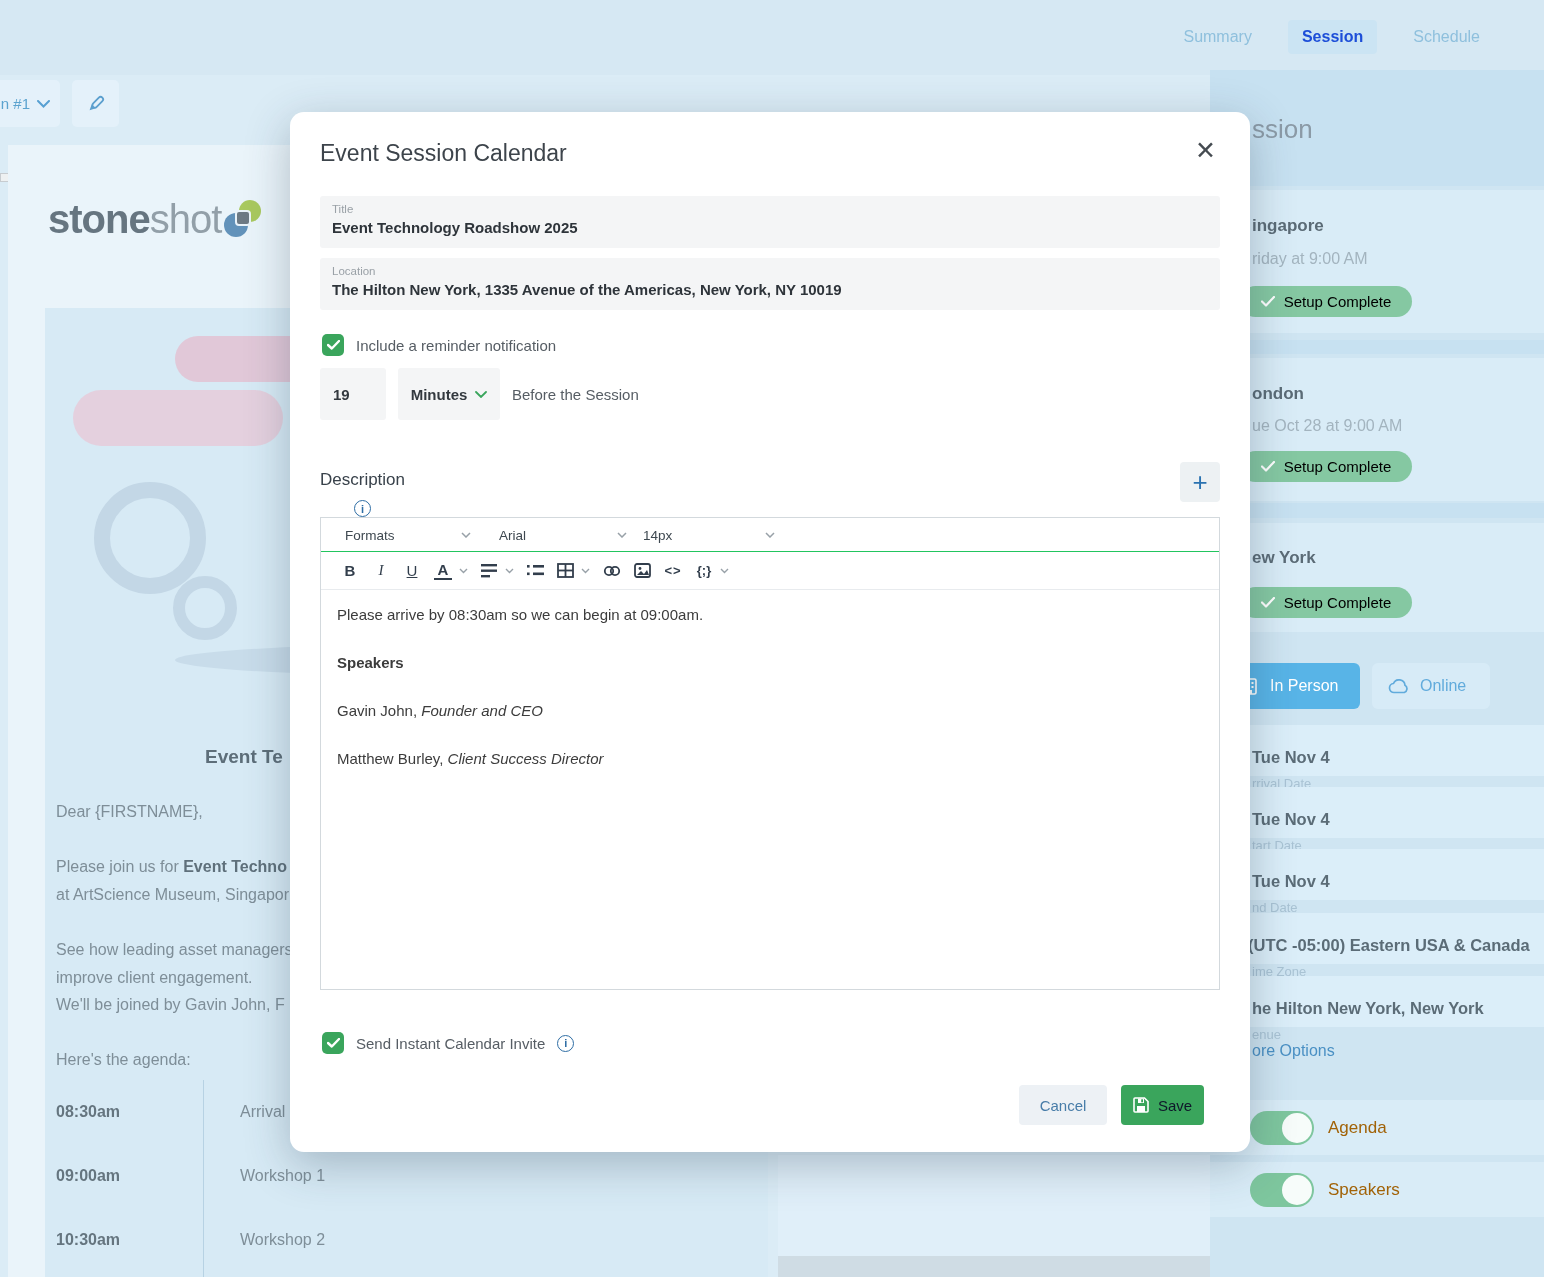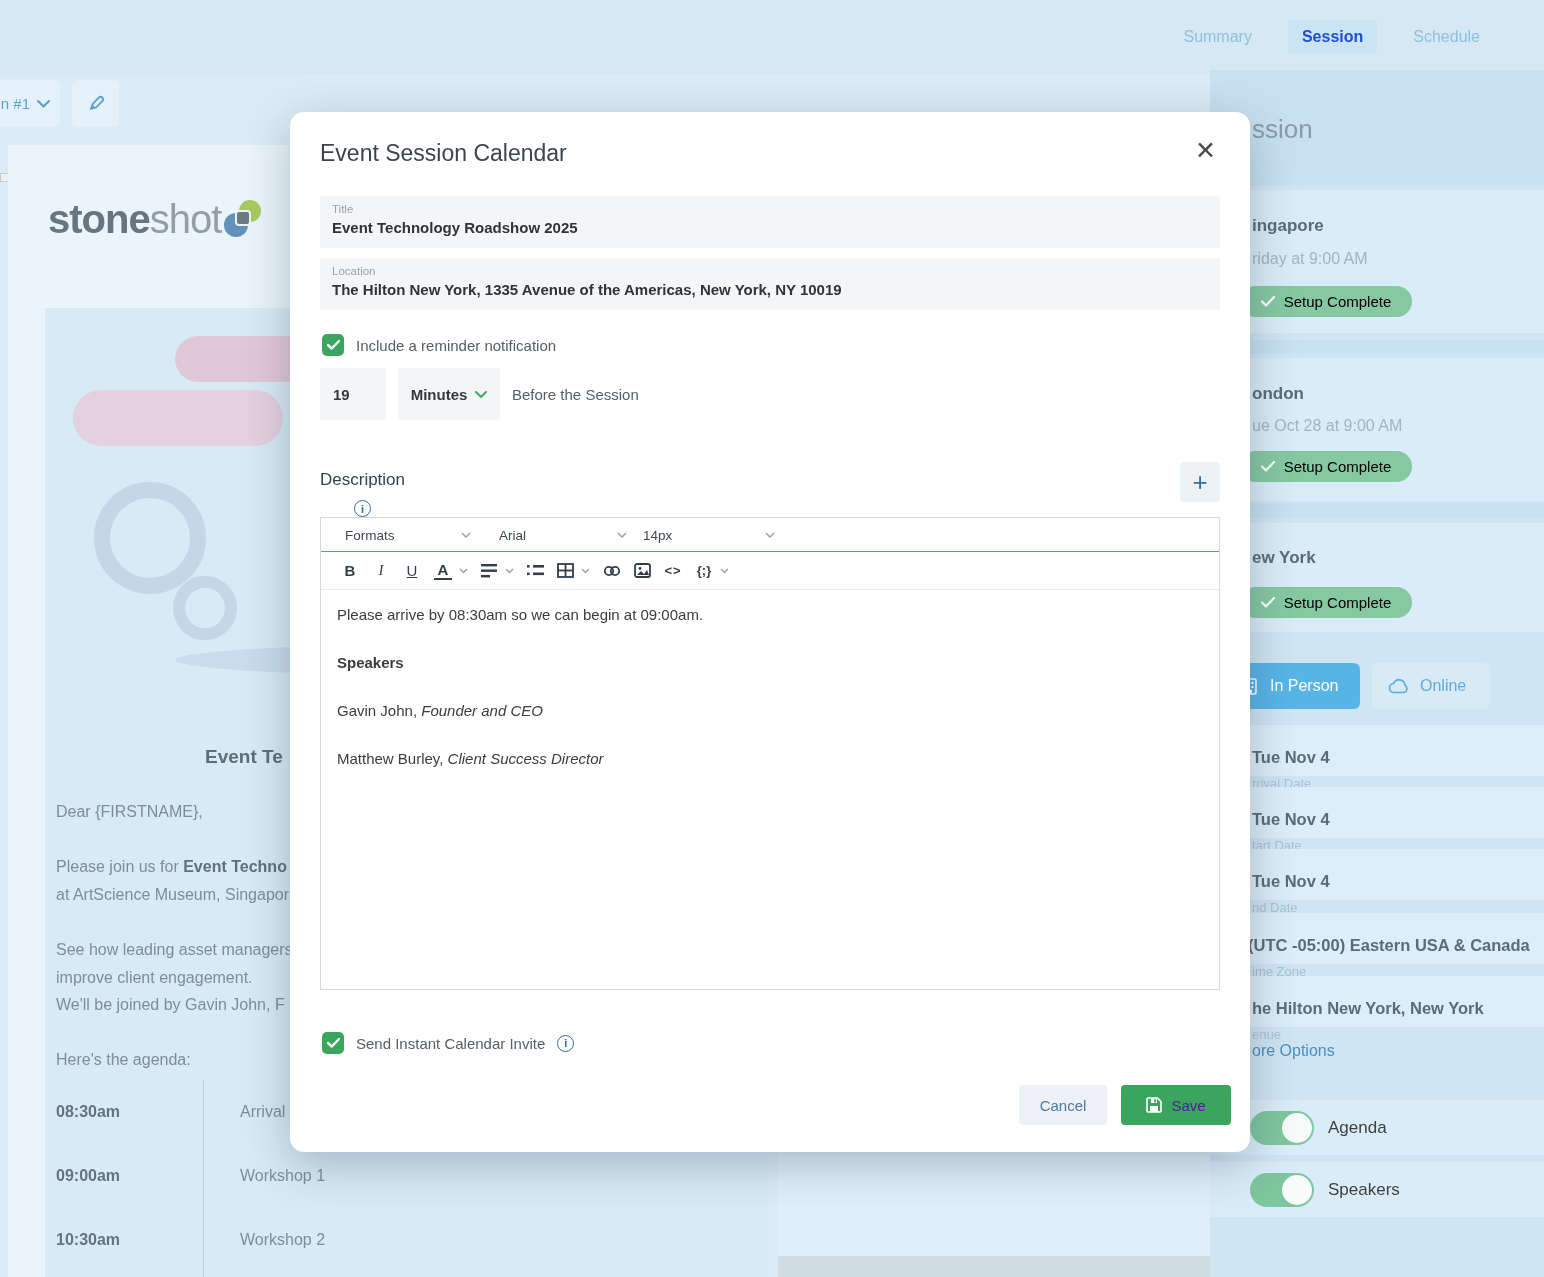--- a/index.html
+++ b/index.html
@@ -47,21 +47,21 @@
   .mode-btn { position:absolute; height:46px; border-radius:6px; display:flex; align-items:center; gap:10px; font-size:16px; padding:0 16px; }
   .mode-inperson { left:18px; top:593px; width:132px; background:#58b4e7; color:#fff; }
   .mode-online { left:162px; top:593px; width:118px; background:#d7ebf7; color:#61abdc; }
   .sb-field { position:absolute; left:0; width:334px; height:51px; background:#dbeef9; }
   .sb-field .lbl { position:absolute; left:42px; top:7px; font-size:13px; color:#a9c3d4;margin-top:44px; }
   .sb-field .val { position:absolute; left:42px; top:23px; font-size:16.5px; font-weight:bold; color:#5b6c77; white-space:nowrap; }
   .more-options { position:absolute; left:42px; top:972px; font-size:16px; color:#4a90c4; cursor:pointer; }
   .toggle-row { position:absolute; left:0; width:334px; height:55px; background:#d9ecf7; display:flex; align-items:center; }
   .toggle { position:relative; margin-left:40px; width:64px; height:34px; background:#7ec69e; border-radius:17px; }
   .toggle .knob { position:absolute; right:2px; top:2px; width:30px; height:30px; background:#f7fcfa; border-radius:50%; }
-  .toggle-lbl { margin-left:14px; font-size:17px; color:#404040; }
+  .toggle-lbl { margin-left:14px; font-size:17px; color:#a16207; }
 
   
   .modal { position:absolute; left:290px; top:112px; width:960px; height:1040px; background:#ffffff; border-radius:14px;
            box-shadow:0 12px 45px rgba(40,60,80,.30); }
   .modal-title { position:absolute; left:30px; top:28px; font-size:23px; color:#3d444b; }
   .close-x { position:absolute; right:34px; top:24px; font-size:25px; color:#454b51; cursor:pointer; }
   .field { position:absolute; left:30px; width:900px; height:52px; background:#f4f5f6; border-radius:3px; }
   .field .flabel { position:absolute; left:12px; top:7px; font-size:11.5px; color:#9aa1a7; }
   .field .fvalue { position:absolute; left:12px; top:23px; font-size:15px; font-weight:bold; color:#2e343a; }
   .cb { width:22px; height:22px; background:#3aa55c; border-radius:5px; display:flex; align-items:center; justify-content:center; }
@@ -88,22 +88,22 @@
   .tb.u { text-decoration:underline; }
   .tb.a { font-weight:bold; border-bottom:2px solid #323e4c; height:19px; }
   .tb.braces { font-weight:bold; font-size:13px; }
   .tb.code { font-weight:bold; font-size:13px; letter-spacing:1px; }
   .tchev { margin-left:-6px; }
   .ed-content { padding:13px 16px; font-size:15px; color:#3c3c3c; line-height:1.6; }
   .ed-content p { margin-bottom:24px; }
   .invite-row { left:32px; top:920px; }
   .btn-cancel { position:absolute; left:729px; top:973px; width:88px; height:40px; background:#edf1f5; border-radius:4px;
                 display:flex; align-items:center; justify-content:center; font-size:15px; color:#477ca8; }
-  .btn-save { position:absolute; left:831px; top:973px; width:110px; height:40px; background:#3aa55c; border-radius:4px;
-              display:flex; align-items:center; justify-content:center; gap:9px; font-size:15px; color:#4c1d95; }
+  .btn-save { position:absolute; left:831px; top:973px; width:83px; height:40px; background:#3aa55c; border-radius:4px;
+              display:flex; align-items:center; justify-content:center; gap:9px; font-size:15px; color:#0f172a; }
 
   .bottom-panel { position:absolute; left:778px; top:1155px; width:432px; height:122px; background:#e0eff9; }
   .bottom-strip { position:absolute; left:778px; top:1256px; width:432px; height:21px; background:#cfdce4; }
 </style>
 </head>
 <body>
 
 <div class="stage">
 
   <div class="top-band"></div>

